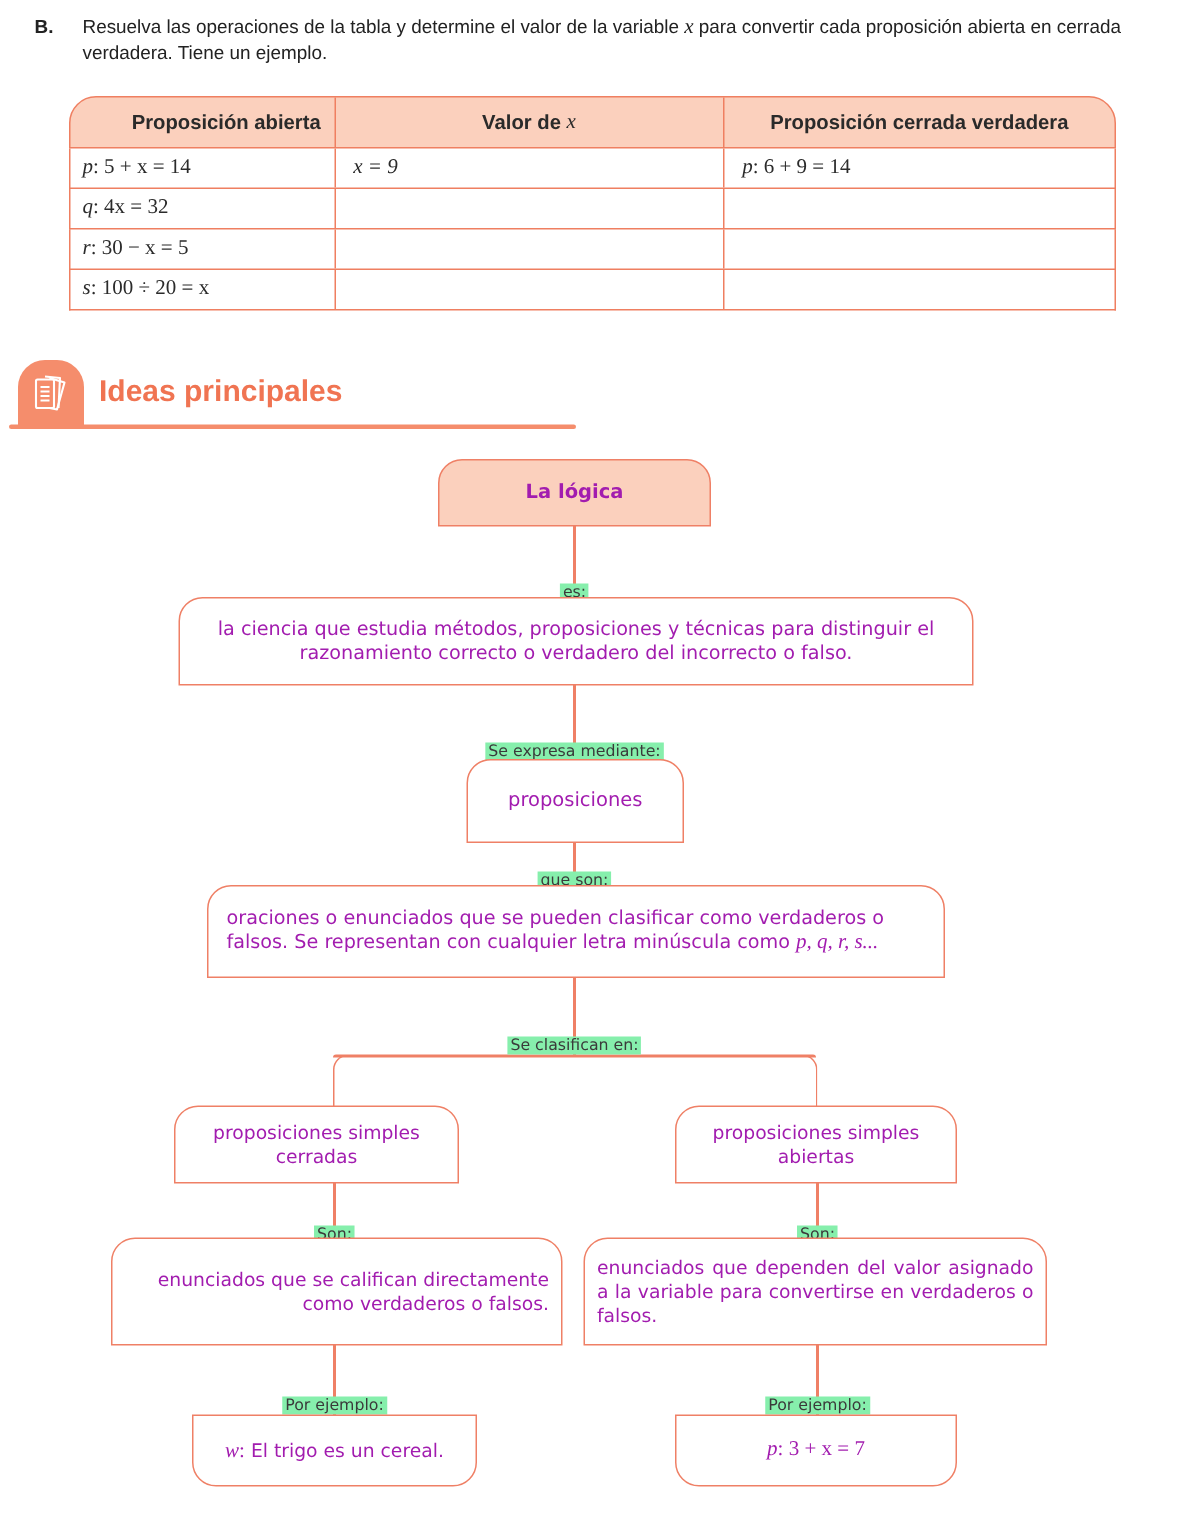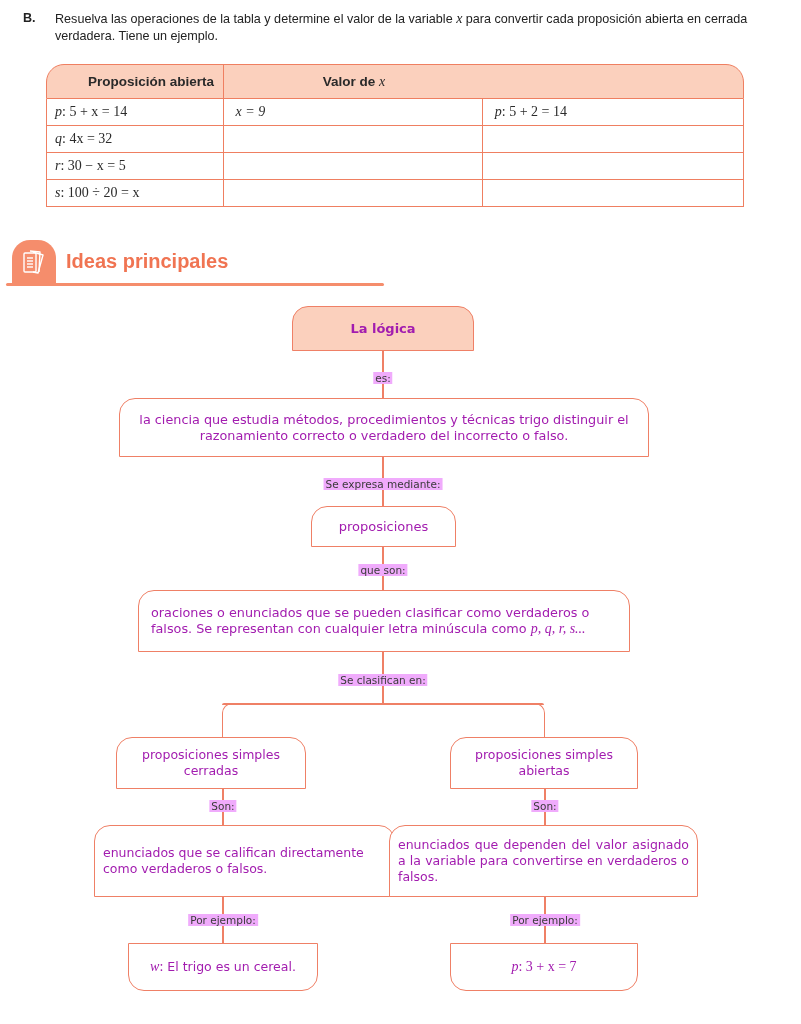--- a/index.html
+++ b/index.html
@@ -38,42 +38,43 @@
   .ideas-dots span { width: 3px; height: 3px; border-radius: 50%; background: #f58d6c; display: block; }
 
   
   .box { position: absolute; border: 1.5px solid #ef8066; background: #fff; display: flex; align-items: center;
          justify-content: center; text-align: center; font-family: "DejaVu Sans", sans-serif; font-size: 12.5px;
          line-height: 16px; color: #a21caf; }
   .r-top { border-radius: 16px 16px 0 0; }
   .r-bot { border-radius: 0 0 16px 16px; }
   .vline { position: absolute; width: 1.5px; background: #ef8066; }
   .hline { position: absolute; height: 1.5px; background: #ef8066; }
-  .lbl { position: absolute; font-size: 10.5px; color: #3a3a3a; background: #f0abfc; padding: 0 2px; white-space: nowrap;
-         transform: translateX(-50%); font-family: "DejaVu Sans", sans-serif; }
+  .lbl { position: absolute; font-size: 10.5px; color: #3a3a3a; background: #86efac; padding: 0 2px; white-space: nowrap;
+         transform: translateX(-50%); font-family: "DejaVu Sans", sans-serif; margin-top: 17px; }
 </style>
 </head>
 <body>
 
 <div class="instr">
   <span class="letter">B.</span>
   <span class="txt"><span>Resuelva las operaciones de la tabla y determine el valor de la variable </span><i class="math" style="font-size:14px">x</i><span> para convertir cada proposición abierta en cerrada verdadera. Tiene un ejemplo.</span></span>
 </div>
 
 <div class="tbl-wrap">
   <div class="hdr">
     <div class="c1">Proposición abierta</div>
     <div class="c2"><span>Valor de</span>&nbsp;<i class="math" style="font-weight:normal">x</i></div>
+    <div class="c3">Proposición cerrada verdadera</div>
   </div>
   <div class="row">
     <div class="c1 math"><i>p</i>:&nbsp;<span>5 + x = 14</span></div>
     <div class="c2 math">
         <i>x = 9</i>
       </div>
-    <div class="c3 math"><i>p</i>:&nbsp;<span>5 + 2 = 14</span></div>
+    <div class="c3 math"><i>p</i>:&nbsp;<span>6 + 9 = 14</span></div>
   </div>
   <div class="row">
     <div class="c1 math"><i>q</i>:&nbsp;<span>4x = 32</span></div>
     <div class="c2 math"></div>
     <div class="c3 math"></div>
   </div>
   <div class="row">
     <div class="c1 math"><i>r</i>:&nbsp;<span>30 − x = 5</span></div>
     <div class="c2 math"></div>
     <div class="c3 math"></div>
@@ -140,34 +141,34 @@
 <div class="hline" style="left:222px; top:703px; width:322px; border-radius:10px 10px 0 0;"></div>
 <div style="position:absolute; left:222px; top:703px; width:323px; height:36px; border:1.5px solid #ef8066; border-bottom:none; border-radius:10px 10px 0 0;"></div>
 <div class="vline" style="left:222px; top:788px; height:40px;"></div>
 <div class="vline" style="left:544px; top:788px; height:40px;"></div>
 <div class="vline" style="left:222px; top:895px; height:50px;"></div>
 <div class="vline" style="left:544px; top:895px; height:50px;"></div>
 
 <div class="box r-top" style="left:292px; top:306px; width:182px; height:45px; background:#fbd0bd; font-weight:bold; font-size:13px;">La lógica</div>
 <div class="lbl" style="left:383px; top:372px;">es:</div>
 
-<div class="box r-top" style="left:119px; top:398px; width:530px; height:59px; font-size:12.8px; padding:0 10px;">la ciencia que estudia métodos, procedimientos y técnicas trigo distinguir el razonamiento correcto o verdadero del incorrecto o falso.</div>
+<div class="box r-top" style="left:119px; top:398px; width:530px; height:59px; font-size:12.8px; padding:0 10px;">la ciencia que estudia métodos, proposiciones y técnicas para distinguir el razonamiento correcto o verdadero del incorrecto o falso.</div>
 <div class="lbl" style="left:383px; top:478px;">Se expresa mediante:</div>
 
-<div class="box r-top" style="left:311px; top:506px; width:145px; height:41px; font-size:13px;">proposiciones</div>
+<div class="box r-top" style="left:311px; top:506px; width:145px; height:56px; font-size:13px;">proposiciones</div>
 <div class="lbl" style="left:383px; top:564px;">que son:</div>
 
 <div class="box r-top" style="left:138px; top:590px; width:492px; height:62px; font-size:12.8px; text-align:left; justify-content:flex-start; padding:0 12px;">
   <span><span>oraciones o enunciados que se pueden clasificar como verdaderos o falsos. Se representan con cualquier letra minúscula como </span><i class="math">p, q, r, s...</i></span>
 </div>
 <div class="lbl" style="left:383px; top:674px;">Se clasifican en:</div>
 
 <div class="box r-top" style="left:116px; top:737px; width:190px; height:52px; font-size:12.5px; padding:0 18px;">proposiciones simples cerradas</div>
 <div class="lbl" style="left:223px; top:800px;">Son:</div>
-<div class="box r-top" style="left:74px; top:825px; width:301px; height:72px; font-size:12.5px; text-align:left; justify-content:flex-start; padding:0 8px;margin-left:20px;">enunciados que se califican directamente como verdaderos o falsos.</div>
+<div class="box r-top" style="left:74px; top:825px; width:301px; height:72px; font-size:12.5px; text-align:right; justify-content:flex-start; padding:0 8px;">enunciados que se califican directamente como verdaderos o falsos.</div>
 <div class="lbl" style="left:223px; top:914px;">Por ejemplo:</div>
 <div class="box r-bot" style="left:128px; top:943px; width:190px; height:48px;">
   <span><i class="math">w</i><span class="math">:</span> <span>El trigo es un cereal.</span></span>
 </div>
 
 <div class="box r-top" style="left:450px; top:737px; width:188px; height:52px; font-size:12.5px; padding:0 18px;">proposiciones simples abiertas</div>
 <div class="lbl" style="left:545px; top:800px;">Son:</div>
 <div class="box r-top" style="left:389px; top:825px; width:309px; height:72px; font-size:12.5px; text-align:justify; justify-content:flex-start; padding:0 8px;">enunciados que dependen del valor asignado a la variable para convertirse en verdaderos o falsos.</div>
 <div class="lbl" style="left:545px; top:914px;">Por ejemplo:</div>
 <div class="box r-bot" style="left:450px; top:943px; width:188px; height:48px;">

